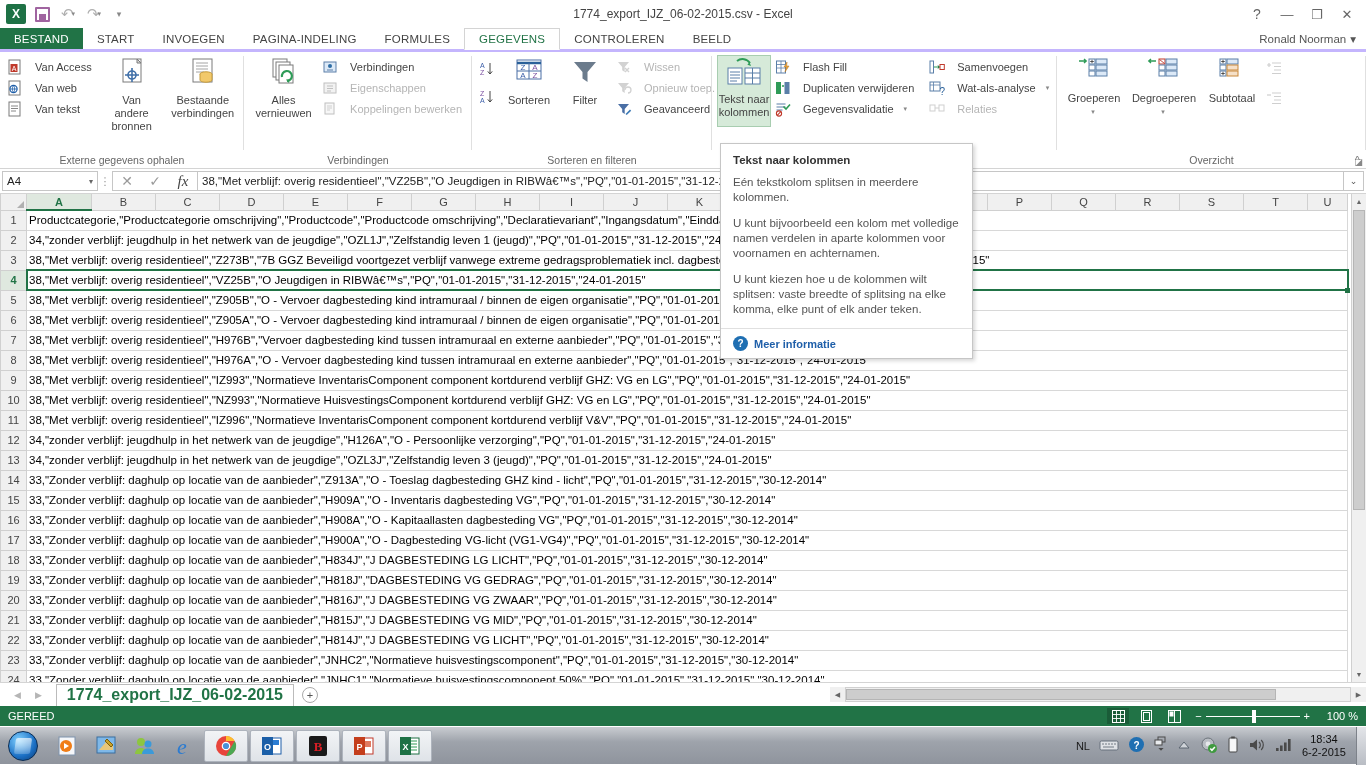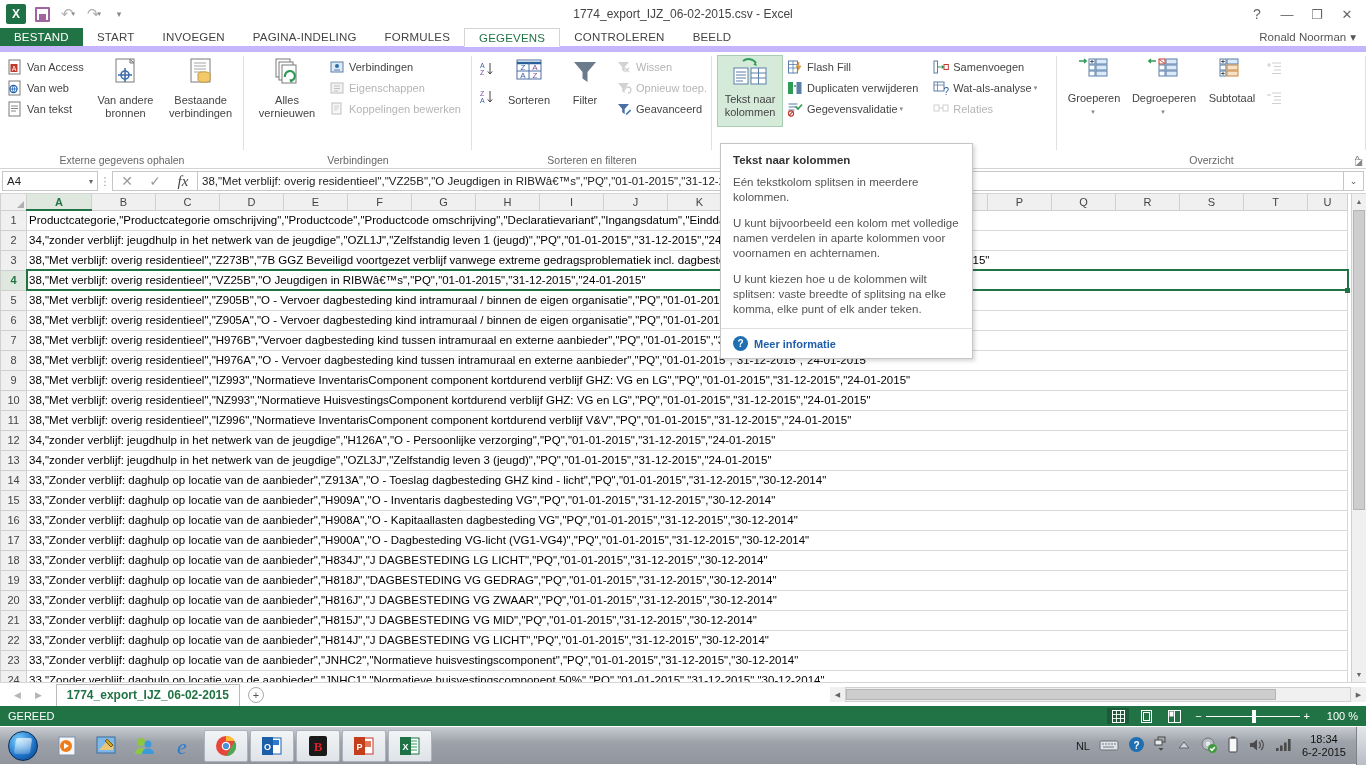--- a/index.html
+++ b/index.html
@@ -18,38 +18,38 @@
       font-size:12px; font-weight:bold; display:flex; align-items:center; justify-content:center; font-family:"Liberation Sans",sans-serif;}
   .save-ico { width:15px;height:15px;border:2px solid #a064a0;border-radius:1px;position:relative;background:#fff;}
   .save-ico:after{content:"";position:absolute;left:2px;top:5px;right:2px;bottom:0;background:#a064a0;}
   .arrow-ico { font-size:15px; color:#b0b0b0; }
   .tri { font-size:7px; color:#888; margin-left:-2px; }
   .title-text { position:absolute; left:0; right:0; text-align:center; font-size:12px; color:#444; pointer-events:none;}
   .win-ctrl { margin-left:auto; display:flex; align-items:center; gap:0; padding-right:4px; }
   .win-btn { width:30px; height:24px; display:flex;align-items:center;justify-content:center; color:#666; font-size:13px; cursor:pointer;}
   .win-btn.help{ font-size:14px;}
   
-  .tabstrip { height:24px; background:#fff; display:flex; align-items:stretch; border-bottom:6px solid #c4b5fd; position:relative;}
+  .tabstrip { height:24px; background:#fff; display:flex; align-items:stretch; border-bottom:3px solid #c4b5fd; position:relative;}
   .tab { padding:0 14px; display:flex;align-items:center; font-size:11.5px; color:#444; cursor:pointer; letter-spacing:.2px;}
   .tab.file { background:#217346; color:#fff; font-weight:normal;}
   .tab.active { color:#217346; background:#fff; border-left:1px solid #d4d4d4;border-right:1px solid #d4d4d4;
       border-top:1px solid #d4d4d4; margin-bottom:-1px; border-bottom:1px solid #fff; }
   .user { margin-left:auto; padding-right:10px; display:flex;align-items:center;gap:4px; font-size:11.5px;color:#555;}
   
   .ribbon { height:117px; background:#fff; border-bottom:1px solid #d4d4d4; display:flex; position:relative;}
   .group { position:relative; padding:3px 5px 0 5px; display:flex; flex-direction:column; }
   .group:after { content:""; position:absolute; right:0; top:4px; bottom:18px; width:1px; background:#e0e0e0;}
   .group-body { flex:1; display:flex; align-items:flex-start; gap:2px;}
   .group-title { text-align:center; font-size:10.5px; color:#666; height:16px; line-height:16px; }
   .bigbtn { width:auto; min-width:54px; padding:2px 6px; display:flex; flex-direction:column; align-items:center; justify-content:flex-start;
       font-size:11px; color:#444; text-align:center; cursor:pointer; line-height:13px;}
   .bigbtn .lbl{ margin-top:0; }
   .bigbtn.sel { background:#d6ead9; border:1px solid #a8cdb0;}
   .smallcol { display:flex; flex-direction:column; gap:1px; padding-top:2px;}
-  .smallbtn { display:flex; align-items:center; gap:4px; padding:2px 5px 2px 2px; font-size:11px; color:#444; cursor:pointer; white-space:nowrap; line-height:14px;}
+  .smallbtn { display:flex; align-items:center; gap:12px; padding:2px 5px 2px 2px; font-size:11px; color:#444; cursor:pointer; white-space:nowrap; line-height:14px;}
   .smallbtn.dim { color:#b5b5b5; }
   .ic { width:16px;height:16px;flex:none;display:inline-block;position:relative;}
   .group-launcher{position:absolute;right:3px;bottom:1px;font-size:9px;color:#888;}
   .collapse-ribbon{position:absolute;right:6px;bottom:2px;font-size:11px;color:#777;cursor:pointer;}
   
   .fbar { height:24px; display:flex; align-items:stretch; background:#fff; padding:2px 2px; gap:0; }
   .namebox { width:96px; border:1px solid #c6c6c6; background:#fff; display:flex; align-items:center; padding:0 4px; font-size:11.5px; color:#222;}
   .namebox .cv{flex:1;}
   .namebox .dd{font-size:8px;color:#666;}
   .fb-sep { width:14px; display:flex;align-items:center;justify-content:center;color:#999;font-size:11px;}
@@ -77,21 +77,21 @@
   .activecell:after{content:"";position:absolute;right:-3px;bottom:-3px;width:5px;height:5px;background:#217346;}
   
   .vscroll { position:absolute; right:0; top:0; bottom:0; width:15px; background:#f0f0f0; border-left:1px solid #d0d0d0;}
   .vscroll .up,.vscroll .down{height:15px;display:flex;align-items:center;justify-content:center;font-size:7px;color:#666;}
   .vscroll .down{position:absolute;bottom:0;left:0;right:0;}
   .vscroll .thumb{position:absolute;left:1px;right:1px;top:16px;height:300px;background:#cdcdcd;border:1px solid #b5b5b5;}
   
   .sheetbar { height:24px; display:flex; align-items:center; background:#fff; border-top:1px solid #d4d4d4; position:relative;}
   .navbtns { display:flex; gap:14px; padding:0 14px; color:#b5b5b5; font-size:9px;}
   .sheettab { border:1px solid #bbb; border-bottom:none; height:22px; display:flex; align-items:center; padding:0 10px;
-      font-size:12px; color:#217346; font-weight:bold; background:#fff; cursor:pointer;}
+      font-size:16px; color:#217346; font-weight:bold; background:#fff; cursor:pointer;}
   .addsheet { margin-left:8px; width:16px;height:16px;border:1px solid #aaa;border-radius:50%;display:flex;align-items:center;justify-content:center;
       font-size:11px;color:#555;cursor:pointer;}
   .hscrollwrap{ position:absolute; right:0; left:830px; height:15px; display:flex; align-items:center;}
   .hsb{flex:1;height:15px;background:#f0f0f0;border:1px solid #d0d0d0;position:relative;}
   .hsb .t{position:absolute;left:0;top:1px;bottom:1px;width:430px;background:#cdcdcd;border:1px solid #b5b5b5;}
   .hsarrow{width:15px;height:15px;background:#f0f0f0;display:flex;align-items:center;justify-content:center;font-size:7px;color:#666;}
   
   .statusbar { height:20px; background:#217346; color:#fff; display:flex; align-items:center; font-size:11px; padding:0 8px;}
   .sb-right { margin-left:auto; display:flex; align-items:center; gap:6px;}
   .viewbtn { width:22px;height:16px;display:flex;align-items:center;justify-content:center;cursor:pointer;}

